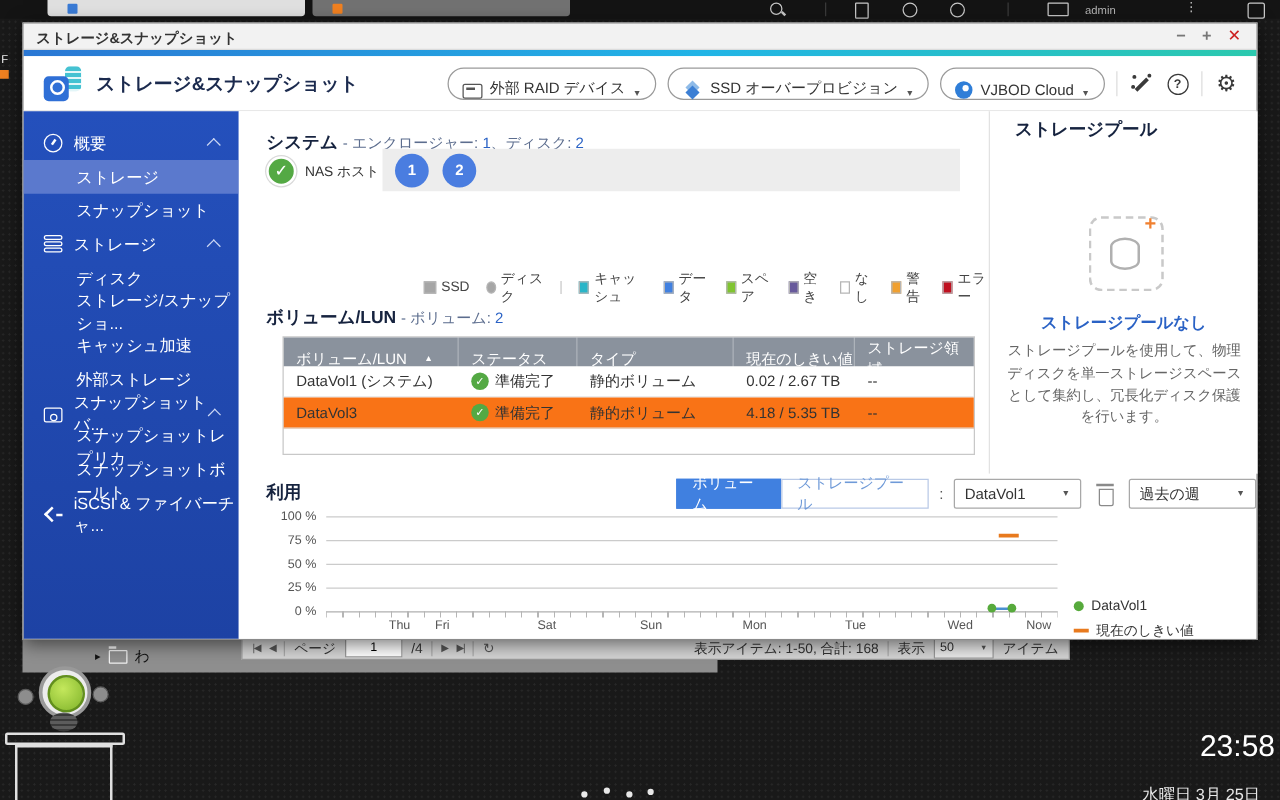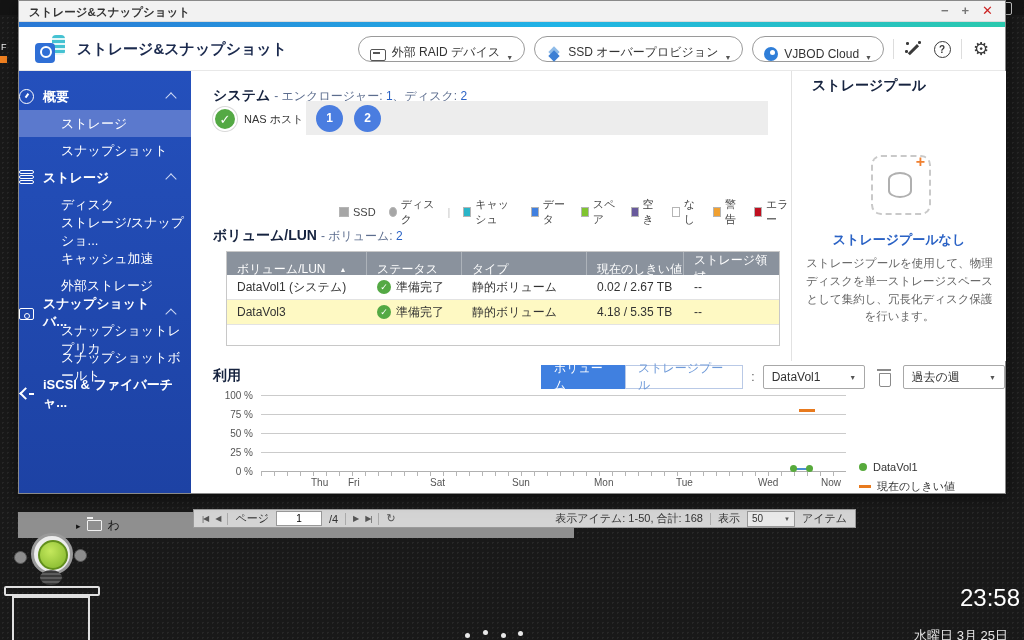--- a/index.html
+++ b/index.html
@@ -40,21 +40,21 @@
   #head{position:absolute;left:17px;top:0;width:36px;height:36px;border-radius:50%;background:#ececec;border:3px solid #9a9a9a;}
   #orb{position:absolute;left:24px;top:7px;width:26px;height:26px;border-radius:50%;background:radial-gradient(circle at 40% 35%,#c4e85c,#7fb32a);border:2px solid #628f1d;}
   #grille{position:absolute;left:26px;top:37px;width:22px;height:15px;border-radius:50%;background:repeating-linear-gradient(0deg,#3a3a3a 0 2px,#5c5c5c 2px 4px);}
   #trash-lid{left:4px;top:586px;width:92px;height:6px;border:2.5px solid #e0e0e0;border-radius:2px;}
   #trash-body{left:12px;top:596px;width:74px;height:60px;border:2.5px solid #e0e0e0;border-bottom:none;}
   #clock-time{right:4px;top:584px;font-size:24px;color:#fff;}
   #clock-date{right:16px;top:627px;font-size:13px;color:#e8e8e8;}
   .bdot{width:5px;height:5px;border-radius:50%;background:#e8e8e8;}
 
   
-  #win{left:18px;top:0;width:988px;height:494px;background:#fff;border:1px solid #8a8a8a;
+  #win{left:18px;top:18px;width:988px;height:494px;background:#fff;border:1px solid #8a8a8a;
     box-shadow:0 3px 14px rgba(0,0,0,.55);box-sizing:border-box;}
   #titlebar{left:0;top:0;width:100%;height:21px;background:#f2f2f2;border-bottom:1px solid #dcdcdc;box-sizing:border-box;}
   #tb-title{position:absolute;left:10px;top:4px;font-size:11.5px;font-weight:bold;color:#333;}
   #tb-ctrls{position:absolute;right:12px;top:2px;display:flex;gap:13px;font-size:13px;font-weight:bold;}
   #tb-ctrls .min,#tb-ctrls .max{color:#777;}
   #tb-ctrls .cls{color:#cc2222;}
   #grad{left:0;top:21px;width:100%;height:5px;background:linear-gradient(90deg,#2a77d4,#21b4e6 55%,#2bc9ae);}
   #apphdr{left:0;top:26px;width:100%;height:44px;background:#fff;border-bottom:1px solid #e8e8e8;box-sizing:border-box;}
   #logo{position:absolute;left:16px;top:8px;width:32px;height:28px;}
   #logo .cyl{position:absolute;right:2px;top:0;width:13px;height:20px;background:#45c2d2;border-radius:4px;
@@ -80,21 +80,21 @@
   .wand .s1,.wand .s2,.wand .s3{position:absolute;width:2.5px;height:2.5px;background:#3a3a3a;border-radius:50%;}
   .wand .s1{left:2px;top:2px;} .wand .s2{left:14px;top:1px;} .wand .s3{left:1px;top:10px;}
   .help-ic{width:15px;height:15px;border:1.6px solid #3a3a3a;border-radius:50%;display:flex;align-items:center;justify-content:center;
     font-size:10px;font-weight:bold;color:#3a3a3a;}
   .gear-ic{font-size:18px;color:#3a3a3a;line-height:1;}
 
   
   #sidebar{left:0;top:70px;bottom:0;width:172px;background:linear-gradient(180deg,#2450bc,#1d42a4);
     padding-top:12px;box-sizing:border-box;}
   .sb-item{display:flex;align-items:center;height:27px;color:#fff;font-size:13px;}
-  .sb-parent{font-weight:bold;}
+  .sb-parent{font-weight:normal;padding-left:16px;}
   .sb-child{padding-left:42px;}
   .sb-sel{background:#5b79cd;}
   .chev{width:7px;height:7px;border-left:1.5px solid #cdd8f4;border-top:1.5px solid #cdd8f4;
     transform:rotate(45deg);margin-left:auto;margin-right:16px;margin-top:3px;}
   .pico{width:15px;height:15px;margin-right:9px;position:relative;flex:none;}
   .gauge{border:1.5px solid #fff;border-radius:50%;box-sizing:border-box;}
   .gauge:before{content:"";position:absolute;left:6px;top:3px;width:1.5px;height:5px;background:#fff;transform:rotate(35deg);}
   .dbic div{height:2px;border:1px solid #fff;border-radius:3px;margin-bottom:1px;}
   .camic{height:12px;border:1.5px solid #fff;border-radius:2px;box-sizing:border-box;margin-top:2px;}
   .camic:before{content:"";position:absolute;left:4px;top:4px;width:4px;height:4px;border:1.5px solid #fff;border-radius:50%;}
@@ -121,21 +121,21 @@
   .lg-round{border-radius:50%;}
   .lg-sep{color:#c5c5c5;}
   #vol-head{left:22px;top:156px;}
   #vol-table{left:35px;top:180px;width:552px;border:1px solid #c8c8c8;font-size:12px;}
   .vt-hdr{display:grid;grid-template-columns:140px 95px 125px 97px 91px;background:#8a929d;color:#fff;height:23px;}
   .vt-hdr div{display:flex;align-items:center;padding-left:10px;border-right:1px solid rgba(255,255,255,.3);box-sizing:border-box;}
   .vt-hdr div:last-child{border-right:none;}
   .sort{font-size:7px;margin-left:14px;}
   .vt-row{display:grid;grid-template-columns:140px 95px 125px 97px 91px;height:24px;color:#333;border-bottom:1px solid #e3e3e3;}
   .vt-row div{display:flex;align-items:center;padding-left:10px;gap:5px;box-sizing:border-box;}
-  .vt-alt{background:#fef9c3;}
+  .vt-alt{background:#f97316;}
   .vt-empty{height:20px;}
   .vt-row .ckc{width:14px;height:14px;font-size:9px;}
 
   
   #pool{left:772px;top:70px;width:215px;height:290px;background:#fff;border-left:1px solid #e2e2e2;box-sizing:border-box;}
   #pool-title{left:20px;top:6px;}
   #pool-icon{left:79px;top:84px;width:56px;height:56px;border:2px dashed #c9c9c9;border-radius:10px;}
   .pool-cyl{position:absolute;left:15px;top:15px;width:24px;height:26px;border:2.5px solid #b0b0b0;border-radius:50% 50% 50% 50% / 28% 28% 28% 28%;box-sizing:border-box;}
   .pool-plus{position:absolute;right:4px;top:-4px;color:#f08030;font-size:16px;font-weight:bold;}
   #pool-link{left:0;top:160px;width:100%;text-align:center;font-size:13px;font-weight:bold;color:#2a62c5;}

